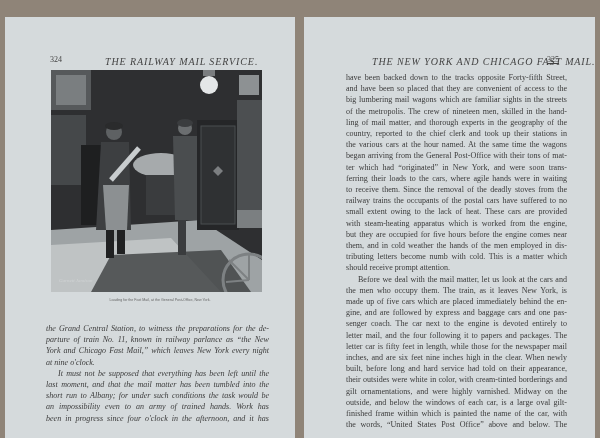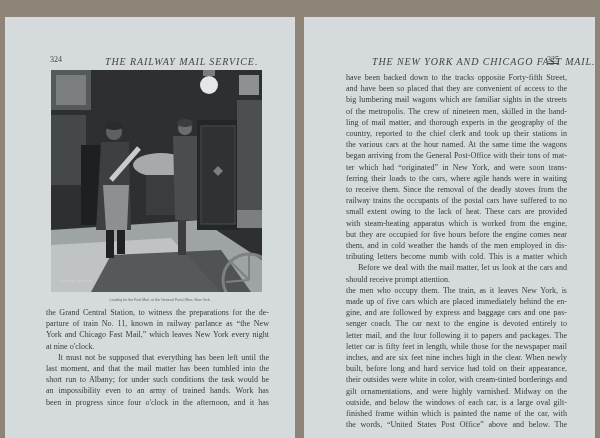--- a/index.html
+++ b/index.html
@@ -42,21 +42,21 @@
     position:absolute;
     font-size:8.05px; line-height:11.2px; color:#3b3b3b;
   }
   .body-text .line {
     display:block; white-space:nowrap;
     text-align:justify; text-align-last:justify;
   }
   .body-text .line.last { text-align-last:left; }
   .body-text .line.indent { text-indent:12px; }
 
-  .left .body-text { left:41px; top:290px; width:223px; }
+  .left .body-text { left:41px; top:306px; width:223px;font-style:italic; }
   .right .body-text { left:42px; top:55px; width:221px; }
 </style>
 </head>
 <body>
 
 <div class="page left">
   <span class="page-num" style="left:45px;">324</span>
   <span class="running-head" style="left:100px;">THE RAILWAY MAIL SERVICE.</span>
 
   <div class="illustration">
@@ -143,22 +143,22 @@
     <span class="line">began arriving from the General Post-Office with their tons of mat-</span>
     <span class="line">ter which had “originated” in New York, and were soon trans-</span>
     <span class="line">ferring their loads to the cars, where agile hands were in waiting</span>
     <span class="line">to receive them.   Since the removal of the deadly stoves from the</span>
     <span class="line">railway trains the occupants of the postal cars have suffered to no</span>
     <span class="line">small extent owing to the lack of heat.   These cars are provided</span>
     <span class="line">with steam-heating apparatus which is worked from the engine,</span>
     <span class="line">but they are occupied for five hours before the engine comes near</span>
     <span class="line">them, and in cold weather the hands of the men employed in dis-</span>
     <span class="line">tributing letters become numb with cold.   This is a matter which</span>
+    <span class="line last">should receive prompt attention.</span>
     <span class="line indent">Before we deal with the mail matter, let us look at the cars and</span>
-    <span class="line last">should receive prompt attention.</span>
     <span class="line">the men who occupy them.   The train, as it leaves New York, is</span>
     <span class="line">made up of five cars which are placed immediately behind the en-</span>
     <span class="line">gine, and are followed by express and baggage cars and one pas-</span>
     <span class="line">senger coach.   The car next to the engine is devoted entirely to</span>
     <span class="line">letter mail, and the four following it to papers and packages.   The</span>
     <span class="line">letter car is fifty feet in length, while those for the newspaper mail</span>
     <span class="line">inches, and are six feet nine inches high in the clear.   When newly</span>
     <span class="line">built, before long and hard service had told on their appearance,</span>
     <span class="line">their outsides were white in color, with cream-tinted borderings and</span>
     <span class="line">gilt ornamentations, and were highly varnished.   Midway on the</span>

